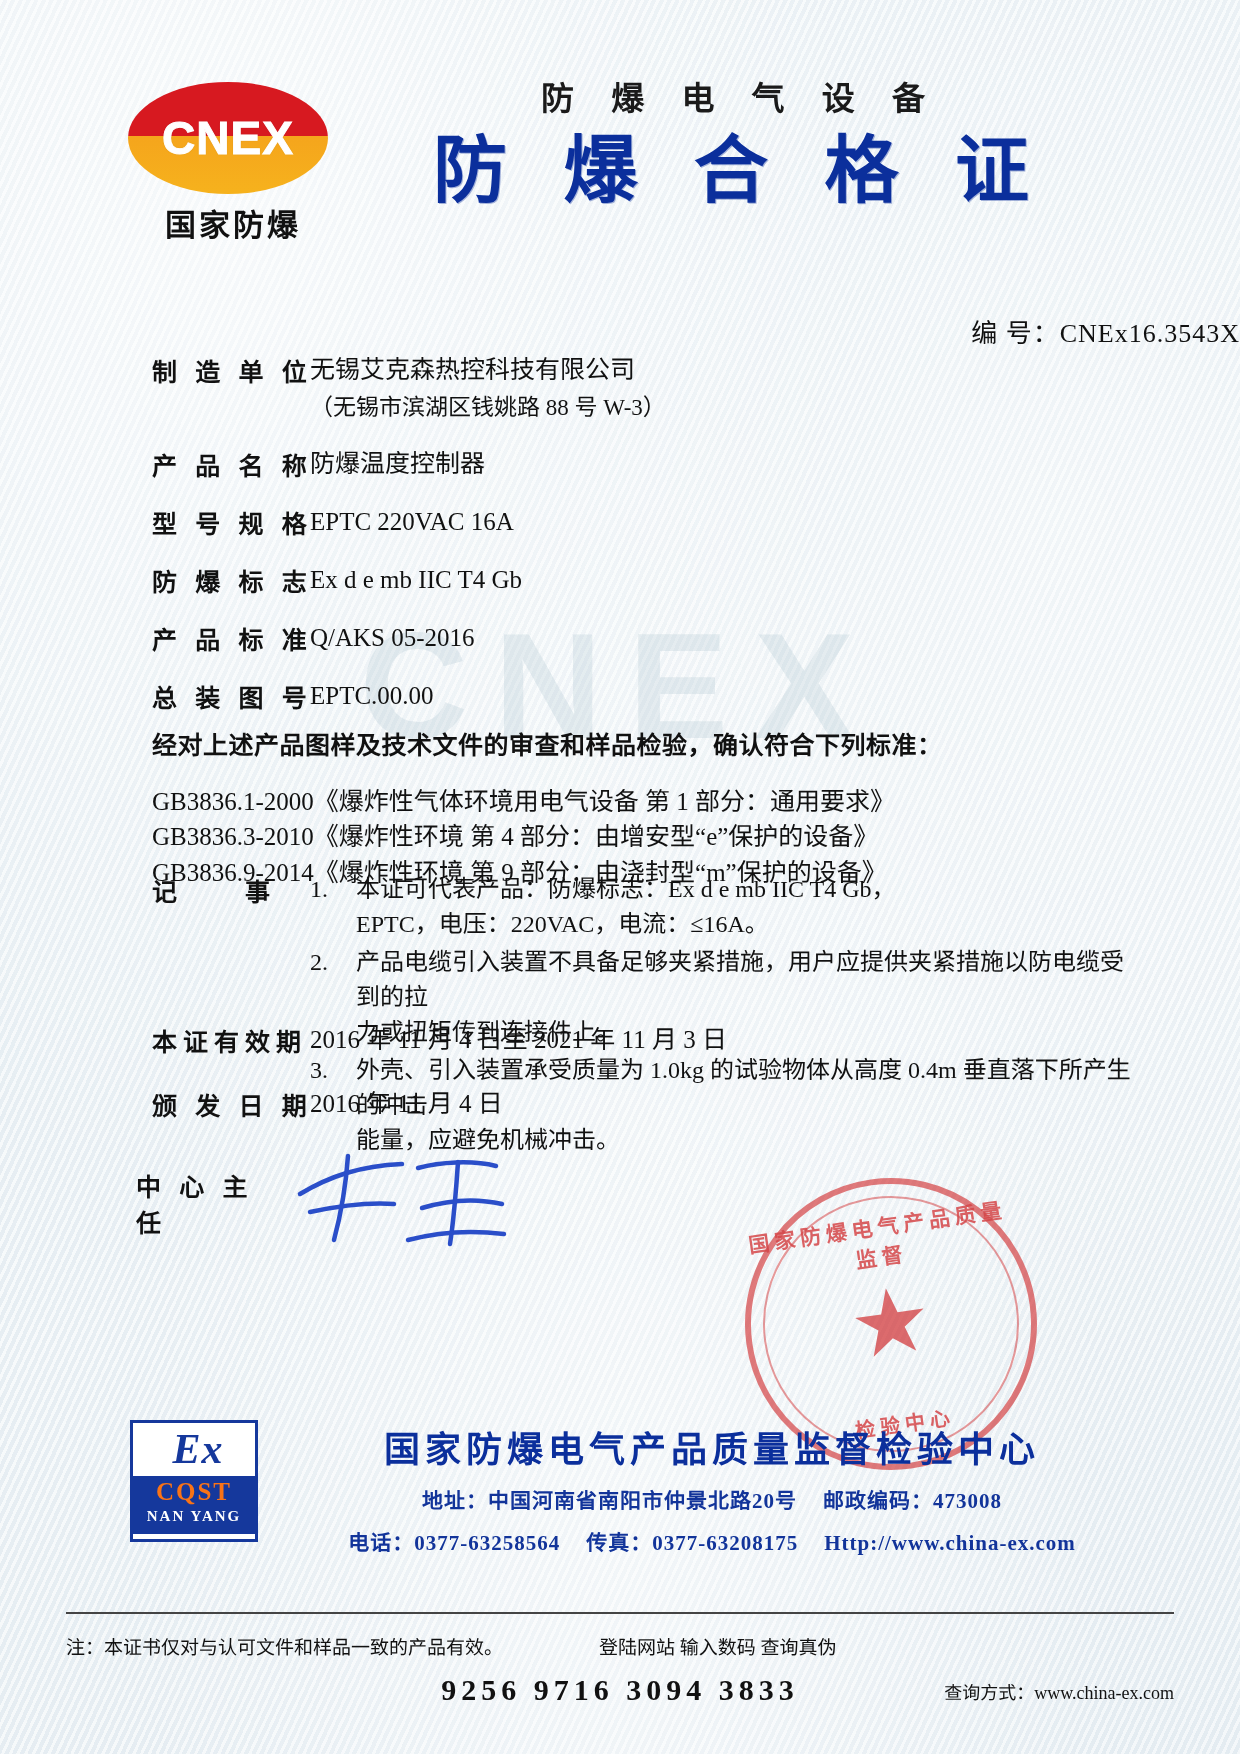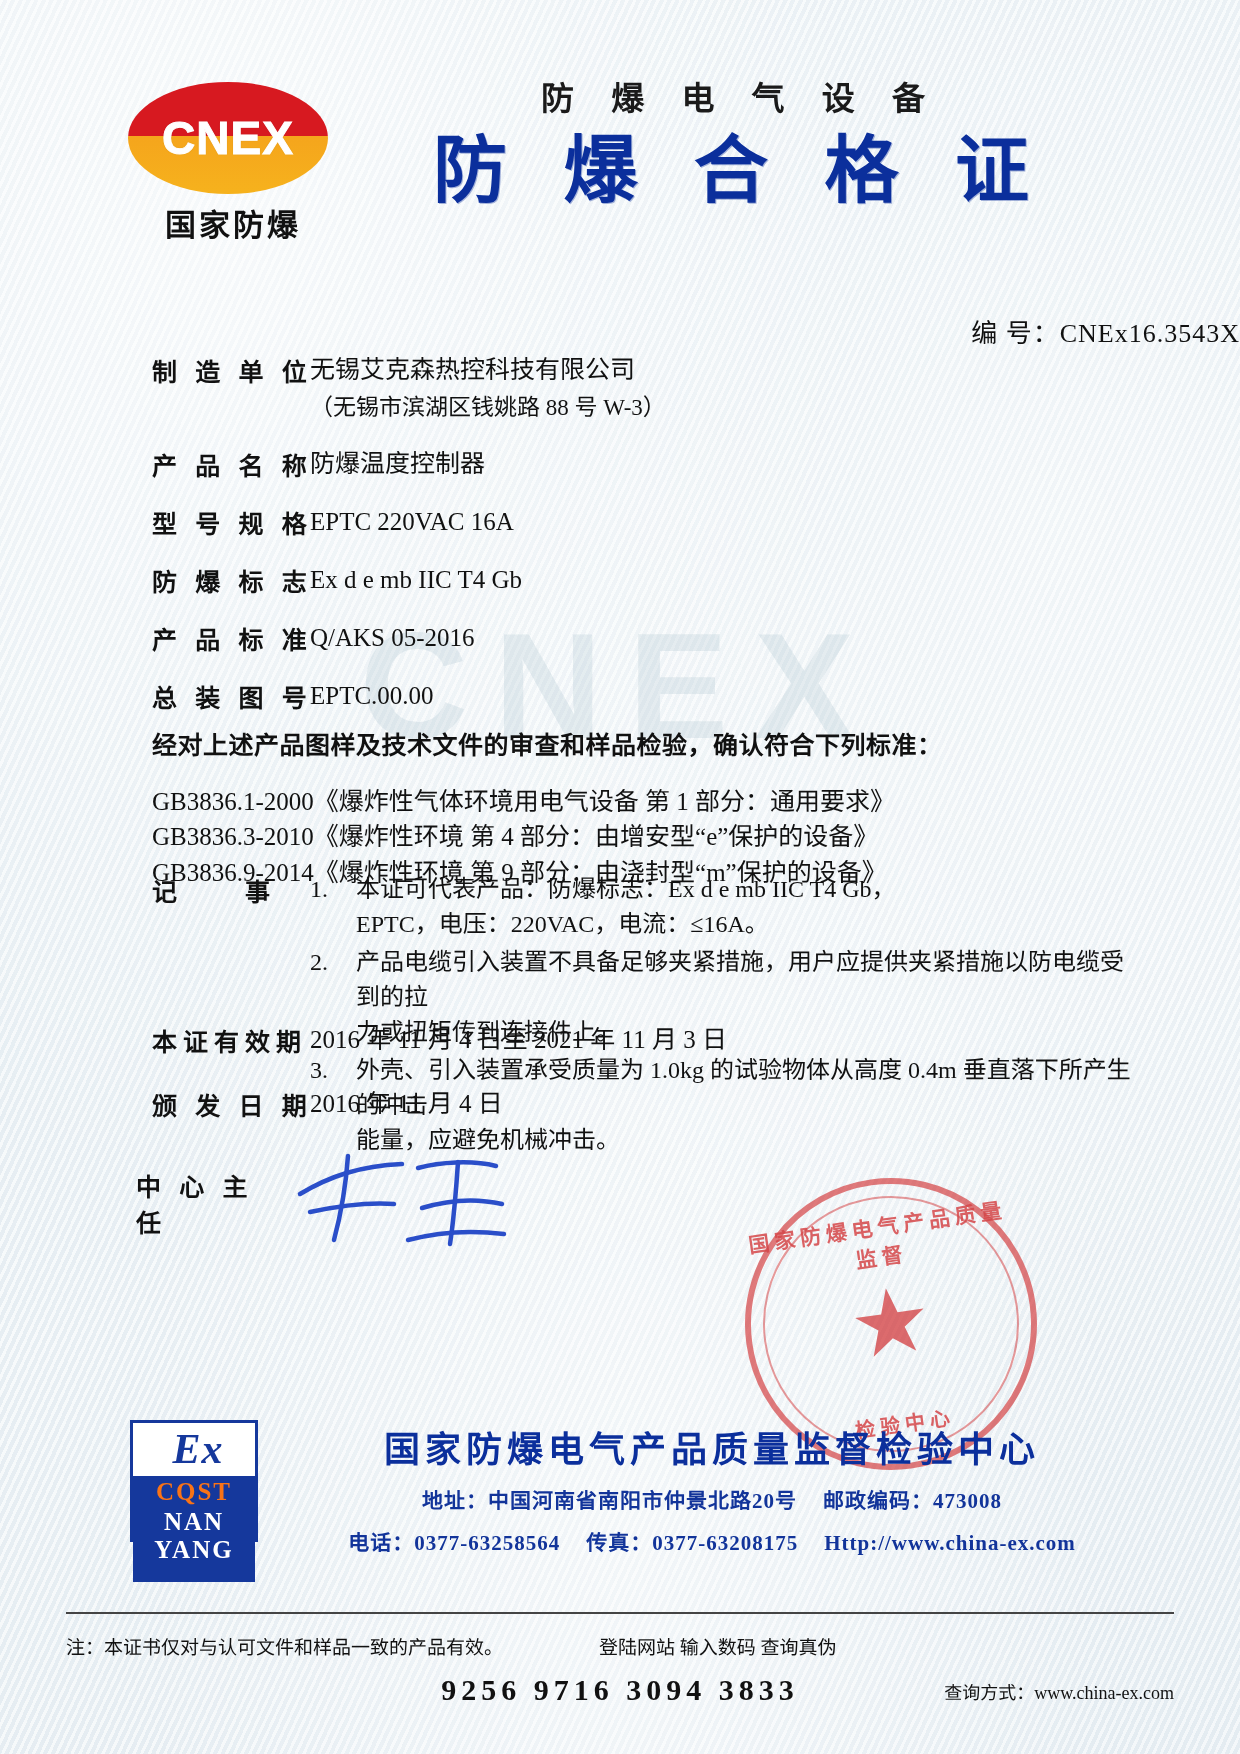--- a/index.html
+++ b/index.html
@@ -326,24 +326,24 @@
     background: #15389c;
     color: #f97316;
     font-size: 25px;
     font-weight: bold;
     letter-spacing: 2px;
     line-height: 1.3;
   }
   .ex-badge .ny {
     background: #15389c;
     color: #fff;
-    font-size: 25px;
+    font-size: 15px;
     font-weight: bold;
     letter-spacing: 2px;
-    padding-bottom: 18px;
+    padding-bottom: 9px;
   }
   .org-info {
     flex: 1;
     padding-left: 22px;
     text-align: center;
   }
   .org-name {
     font-size: 36px;
     font-weight: bold;
     letter-spacing: 5px;

